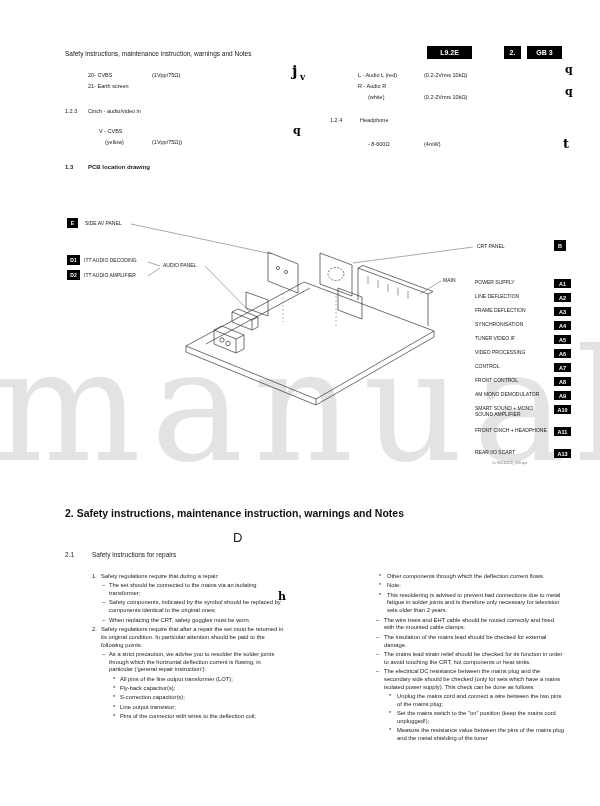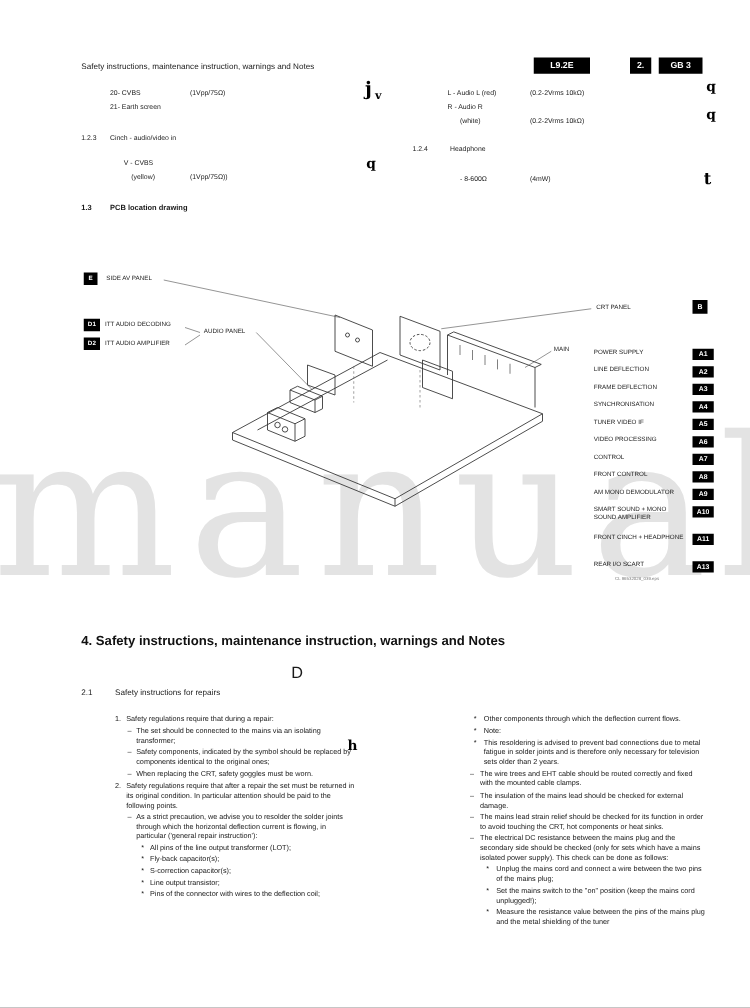--- a/index.html
+++ b/index.html
@@ -191,21 +191,21 @@
       <span class="mlabel">FRONT CINCH + HEADPHONE</span>
       <span class="mbadge">A11</span>
     </div>
   <div class="mrow" style="top:449px">
       <span class="mlabel">REAR I/O SCART</span>
       <span class="mbadge">A13</span>
     </div>
 
   <div class="fignote">CL 96532028_039.eps</div>
 
-  <div class="heading2">4. Safety instructions, maintenance instruction, warnings and Notes</div>
+  <div class="heading2">2. Safety instructions, maintenance instruction, warnings and Notes</div>
   <span class="t z2" style="left:233px; top:530px; font-size:13px">D</span>
   <span class="t f65 z2" style="left:65px; top:551px">2.1</span>
   <span class="t f65 z2" style="left:92px; top:551px">Safety instructions for repairs</span>
   <span class="sym" style="left:278px; top:590px; font-size:11px">h</span>
 
   <div class="col" style="left:92px; top:573px; width:193px">
     <div class="li l0"><span class="mk">1.</span><span>Safety regulations require that during a repair:</span></div>
     <div class="li l1"><span class="mk">–</span><span>The set should be connected to the mains via an isolating transformer;</span></div>
     <div class="li l1"><span class="mk">–</span><span>Safety components, indicated by the symbol should be replaced by components identical to the original ones;</span></div>
     <div class="li l1"><span class="mk">–</span><span>When replacing the CRT, safety goggles must be worn.</span></div>

